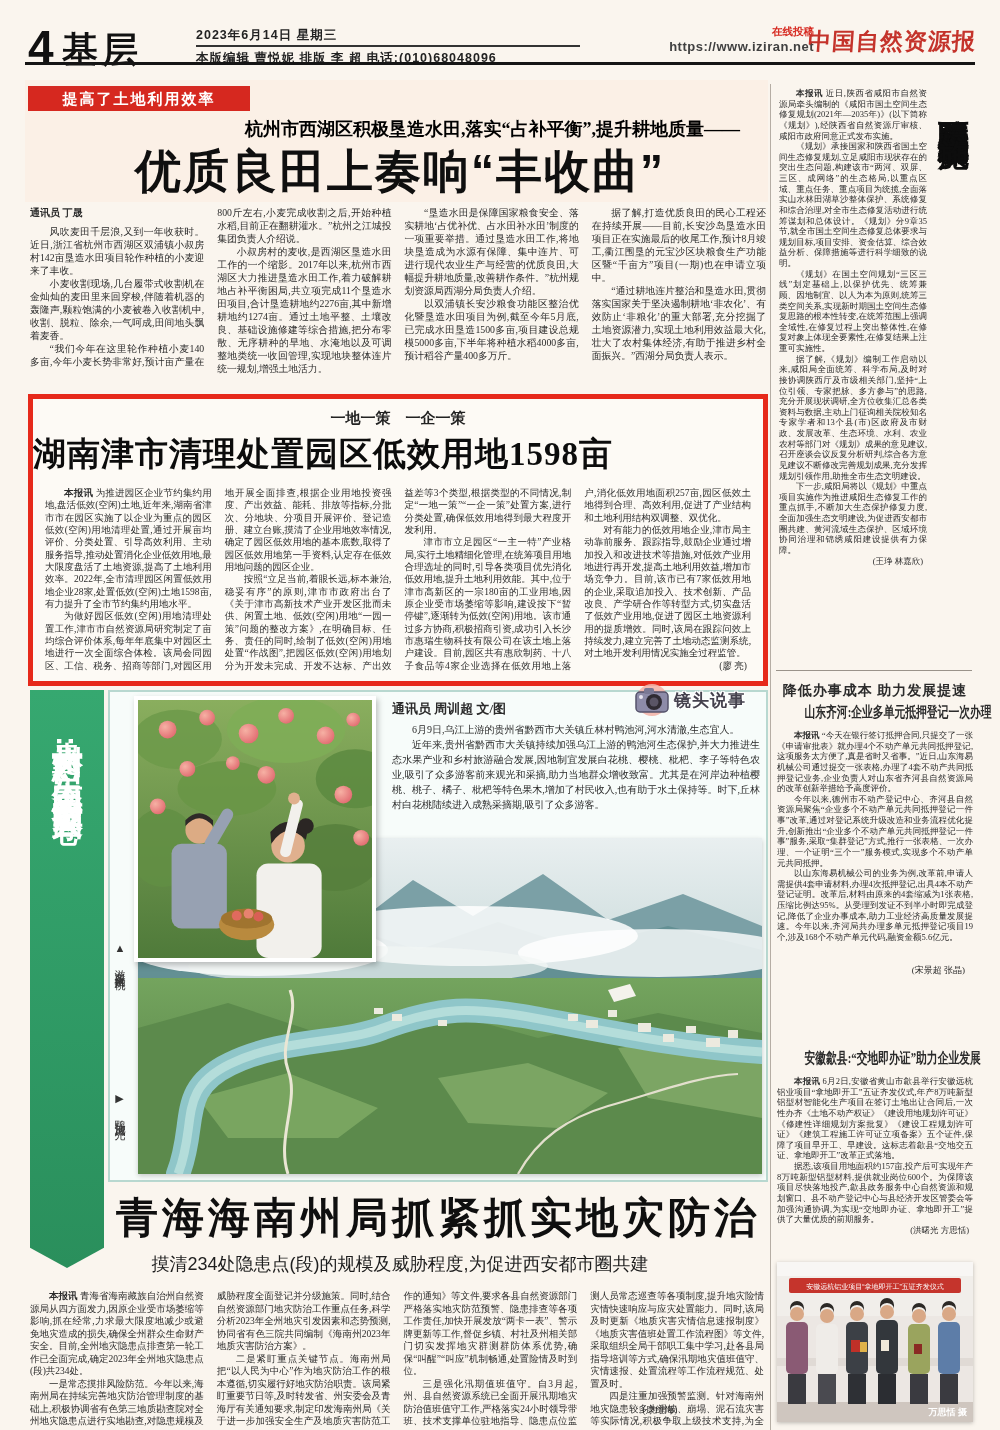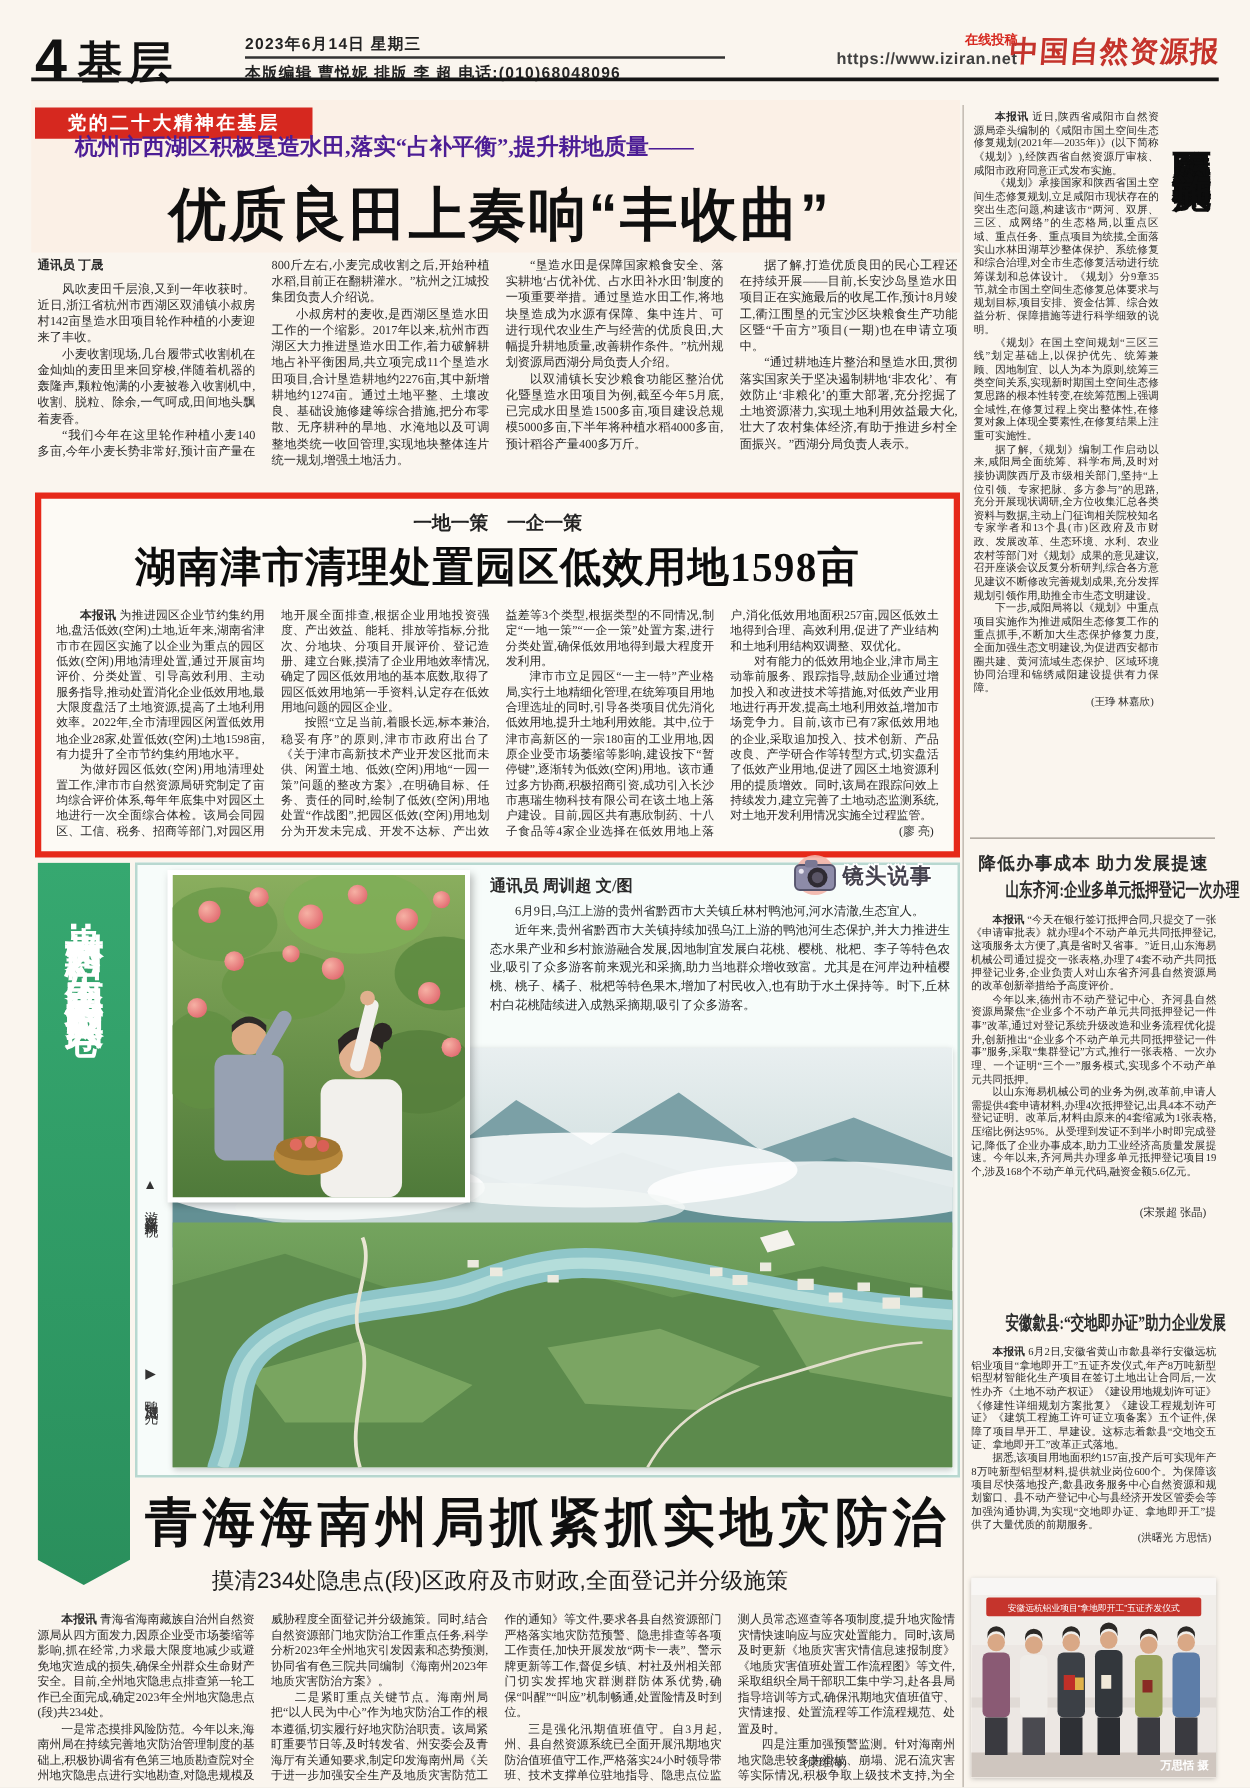--- a/index.html
+++ b/index.html
@@ -18,34 +18,34 @@
   .mh-staff{position:absolute;left:196px;top:50px;font:700 12.5px "Liberation Sans",sans-serif;color:#222;letter-spacing:1px;}
   .mh-right{position:absolute;right:186px;top:25px;text-align:right;}
   .mh-submit{font:700 10.5px "Liberation Sans",sans-serif;color:var(--accent_red,#d6281f);}
   .mh-site{font:700 13px "Liberation Sans",sans-serif;color:#404040;letter-spacing:.5px;}
   .papername{position:absolute;right:24px;top:26px;font:900 23px "Liberation Serif",serif;color:var(--masthead_red,#c4332b);letter-spacing:1px;transform:skewX(-4deg);}
   .mh-rule{position:absolute;left:25px;top:62px;width:950px;height:3px;background:#151515;}
   
   .warmband{position:absolute;left:25px;top:80px;width:743px;height:122px;background:#fbf0e6;}
   .redbanner{position:absolute;left:28px;top:86px;width:222px;height:25px;background:var(--accent_red,#d6281f);color:#fff;
              font:700 15px "Liberation Sans",sans-serif;text-align:center;line-height:25px;letter-spacing:2px;}
-  .lead-kicker{position:absolute;left:60px;top:105px;width:680px;text-align:left;font:700 18px "Liberation Serif",serif;color:#4c1d95;}
+  .lead-kicker{position:absolute;left:60px;top:117px;width:680px;text-align:right;font:700 18px "Liberation Serif",serif;color:#000000;}
   .lead-headline{position:absolute;left:38px;top:141px;width:724px;text-align:center;
                  font:900 46px "Liberation Sans",sans-serif;color:#0f0f0f;letter-spacing:2px;}
   
   .cols4{column-count:4;column-gap:13px;text-align:justify;}
   .para{text-indent:2em;margin:0;}
   .lead-tag{font-weight:900;}
   .credit{text-align:right;padding-right:4px;}
   .byline{font-weight:900;font-size:10px;margin-bottom:6px;text-indent:0;}
   .lead-body{left:30px;top:206px;width:736px;height:184px;font-size:9.8px;line-height:1.33;overflow:hidden;}
   
   .redbox{position:absolute;left:28px;top:394px;width:740px;height:292px;border:5px solid var(--box_red,#e6291a);background:#fdfaf5;}
   .rb-kicker{margin-top:10px;text-align:center;font:700 15px "Liberation Serif",serif;color:#222;}
-  .rb-headline{margin-top:4px;text-align:center;font:900 33px "Liberation Serif",serif;color:#0c0c0c;letter-spacing:1px;}
+  .rb-headline{margin-top:4px;font:900 33px "Liberation Serif",serif;color:#0c0c0c;letter-spacing:1px;}
   .rb-body{margin:10px 12px 0 12px;height:200px;font-size:9.5px;line-height:1.3;overflow:hidden;}
   
   .ribbon{position:absolute;left:30px;top:690px;width:74px;height:578px;background:linear-gradient(180deg,#36a870,#2a8f5c);
           clip-path:polygon(0 0,100% 0,100% 96.5%,50% 100%,0 96.5%);}
   .ribbon span{display:block;writing-mode:vertical-rl;margin:26px auto 0 auto;
           font:900 31px "Liberation Sans",sans-serif;color:#fff;letter-spacing:5px;}
   .tealbox{position:absolute;left:108px;top:690px;width:660px;height:492px;border:2px solid var(--teal_border,#b8d8d0);background:#f7fcfa;}
   .pf-caption{position:absolute;writing-mode:vertical-rl;font:400 11px "Liberation Serif",serif;color:#333;letter-spacing:2px;}
   .pf-byline{position:absolute;left:392px;top:700px;font:900 13px "Liberation Serif",serif;}
   .pf-text{position:absolute;left:392px;top:722px;width:368px;height:112px;font-size:10px;line-height:1.5;text-align:justify;overflow:hidden;}
@@ -92,21 +92,21 @@
   <div class="mh-dateline"></div>
   <div class="mh-staff">本版编辑 曹悦妮 排版 李 超 电话:(010)68048096</div>
   <div class="mh-right">
     <div class="mh-submit">在线投稿</div>
     <div class="mh-site">https://www.iziran.net</div>
   </div>
   <div class="papername">中国自然资源报</div>
   <div class="mh-rule"></div>
 
   <div class="warmband"></div>
-  <div class="redbanner">党的二十大精神在基层</div>
+  <div class="redbanner">提高了土地利用效率</div>
   <div class="lead-kicker">杭州市西湖区积极垦造水田,落实“占补平衡”,提升耕地质量——</div>
   <div class="lead-headline">优质良田上奏响“丰收曲”</div>
   <div class="abs cols4 lead-body">
     <p class="byline">通讯员 丁晟</p>
     <div style="display:contents"><p class="para">风吹麦田千层浪,又到一年收获时。近日,浙江省杭州市西湖区双浦镇小叔房村142亩垦造水田项目轮作种植的小麦迎来了丰收。</p><p class="para">小麦收割现场,几台履带式收割机在金灿灿的麦田里来回穿梭,伴随着机器的轰隆声,颗粒饱满的小麦被卷入收割机中,收割、脱粒、除余,一气呵成,田间地头飘着麦香。</p><p class="para">“我们今年在这里轮作种植小麦140多亩,今年小麦长势非常好,预计亩产量在800斤左右,小麦完成收割之后,开始种植水稻,目前正在翻耕灌水。”杭州之江城投集团负责人介绍说。</p><p class="para">小叔房村的麦收,是西湖区垦造水田工作的一个缩影。2017年以来,杭州市西湖区大力推进垦造水田工作,着力破解耕地占补平衡困局,共立项完成11个垦造水田项目,合计垦造耕地约2276亩,其中新增耕地约1274亩。通过土地平整、土壤改良、基础设施修建等综合措施,把分布零散、无序耕种的旱地、水淹地以及可调整地类统一收回管理,实现地块整体连片统一规划,增强土地活力。</p><p class="para">“垦造水田是保障国家粮食安全、落实耕地‘占优补优、占水田补水田’制度的一项重要举措。通过垦造水田工作,将地块垦造成为水源有保障、集中连片、可进行现代农业生产与经营的优质良田,大幅提升耕地质量,改善耕作条件。”杭州规划资源局西湖分局负责人介绍。</p><p class="para">以双浦镇长安沙粮食功能区整治优化暨垦造水田项目为例,截至今年5月底,已完成水田垦造1500多亩,项目建设总规模5000多亩,下半年将种植水稻4000多亩,预计稻谷产量400多万斤。</p><p class="para">据了解,打造优质良田的民心工程还在持续开展——目前,长安沙岛垦造水田项目正在实施最后的收尾工作,预计8月竣工,衢江围垦的元宝沙区块粮食生产功能区暨“千亩方”项目(一期)也在申请立项中。</p><p class="para">“通过耕地连片整治和垦造水田,贯彻落实国家关于坚决遏制耕地‘非农化’、有效防止‘非粮化’的重大部署,充分挖掘了土地资源潜力,实现土地利用效益最大化,壮大了农村集体经济,有助于推进乡村全面振兴。”西湖分局负责人表示。</p></div>
   </div>
 
   <div class="redbox">
     <div class="rb-kicker">一地一策　一企一策</div>
     <div class="rb-headline">湖南津市清理处置园区低效用地1598亩</div>
@@ -240,21 +240,21 @@
   </div>
 
   <div class="pf-byline">通讯员 周训超 文/图</div>
   <div class="pf-text">
     <div style="display:contents"><p class="para">6月9日,乌江上游的贵州省黔西市大关镇丘林村鸭池河,河水清澈,生态宜人。</p><p class="para">近年来,贵州省黔西市大关镇持续加强乌江上游的鸭池河生态保护,并大力推进生态水果产业和乡村旅游融合发展,因地制宜发展白花桃、樱桃、枇杷、李子等特色农业,吸引了众多游客前来观光和采摘,助力当地群众增收致富。尤其是在河岸边种植樱桃、桃子、橘子、枇杷等特色果木,增加了村民收入,也有助于水土保持等。时下,丘林村白花桃陆续进入成熟采摘期,吸引了众多游客。</p></div>
   </div>
   <div class="pf-caption" style="left:112px;top:942px;">▲ 游客采摘鲜桃。</div>
   <div class="pf-caption" style="left:112px;top:1092px;">▶ 鸭池河风光。</div>
 
   <div class="bt-headline">青海海南州局抓紧抓实地灾防治</div>
-  <div class="bt-subhead">摸清234处隐患点(段)区政府及市财政,全面登记并分级施策</div>
+  <div class="bt-subhead">摸清234处隐患点(段)的规模及威胁程度,为促进西安都市圈共建</div>
   <div class="abs cols4 bt-body">
     <p class="para"><b class="lead-tag">本报讯</b>
       <span>青海省海南藏族自治州自然资源局从四方面发力,因原企业受市场萎缩等影响,抓在经常,力求最大限度地减少或避免地灾造成的损失,确保全州群众生命财产安全。目前,全州地灾隐患点排查第一轮工作已全面完成,确定2023年全州地灾隐患点(段)共234处。</span></p>
     <div style="display:contents"><p class="para">一是常态摸排风险防范。今年以来,海南州局在持续完善地灾防治管理制度的基础上,积极协调省有色第三地质勘查院对全州地灾隐患点进行实地勘查,对隐患规模及威胁程度全面登记并分级施策。同时,结合自然资源部门地灾防治工作重点任务,科学分析2023年全州地灾引发因素和态势预测,协同省有色三院共同编制《海南州2023年地质灾害防治方案》。</p><p class="para">二是紧盯重点关键节点。海南州局把“以人民为中心”作为地灾防治工作的根本遵循,切实履行好地灾防治职责。该局紧盯重要节日等,及时转发省、州安委会及青海厅有关通知要求,制定印发海南州局《关于进一步加强安全生产及地质灾害防范工作的通知》等文件,要求各县自然资源部门严格落实地灾防范预警、隐患排查等各项工作责任,加快开展发放“两卡一表”、警示牌更新等工作,督促乡镇、村社及州相关部门切实发挥地灾群测群防体系优势,确保“叫醒”“叫应”机制畅通,处置险情及时到位。</p><p class="para">三是强化汛期值班值守。自3月起,州、县自然资源系统已全面开展汛期地灾防治值班值守工作,严格落实24小时领导带班、技术支撑单位驻地指导、隐患点位监测人员常态巡查等各项制度,提升地灾险情灾情快速响应与应灾处置能力。同时,该局及时更新《地质灾害灾情信息速报制度》《地质灾害值班处置工作流程图》等文件,采取组织全局干部职工集中学习,赴各县局指导培训等方式,确保汛期地灾值班值守、灾情速报、处置流程等工作流程规范、处置及时。</p><p class="para">四是注重加强预警监测。针对海南州地灾隐患较多为滑坡、崩塌、泥石流灾害等实际情况,积极争取上级技术支持,为全州地灾隐患点新增安装普适性监测预警设备28处,借助设备对地灾隐患点点位雨量、土壤含水率等指标进行常态监测,为汛期地灾临灾响应提供支撑。</p></div>
   </div>
   <div class="bt-credit">(康维海)</div>
 
   <div class="vdivider"></div>
 
   <div class="rc1-body">

